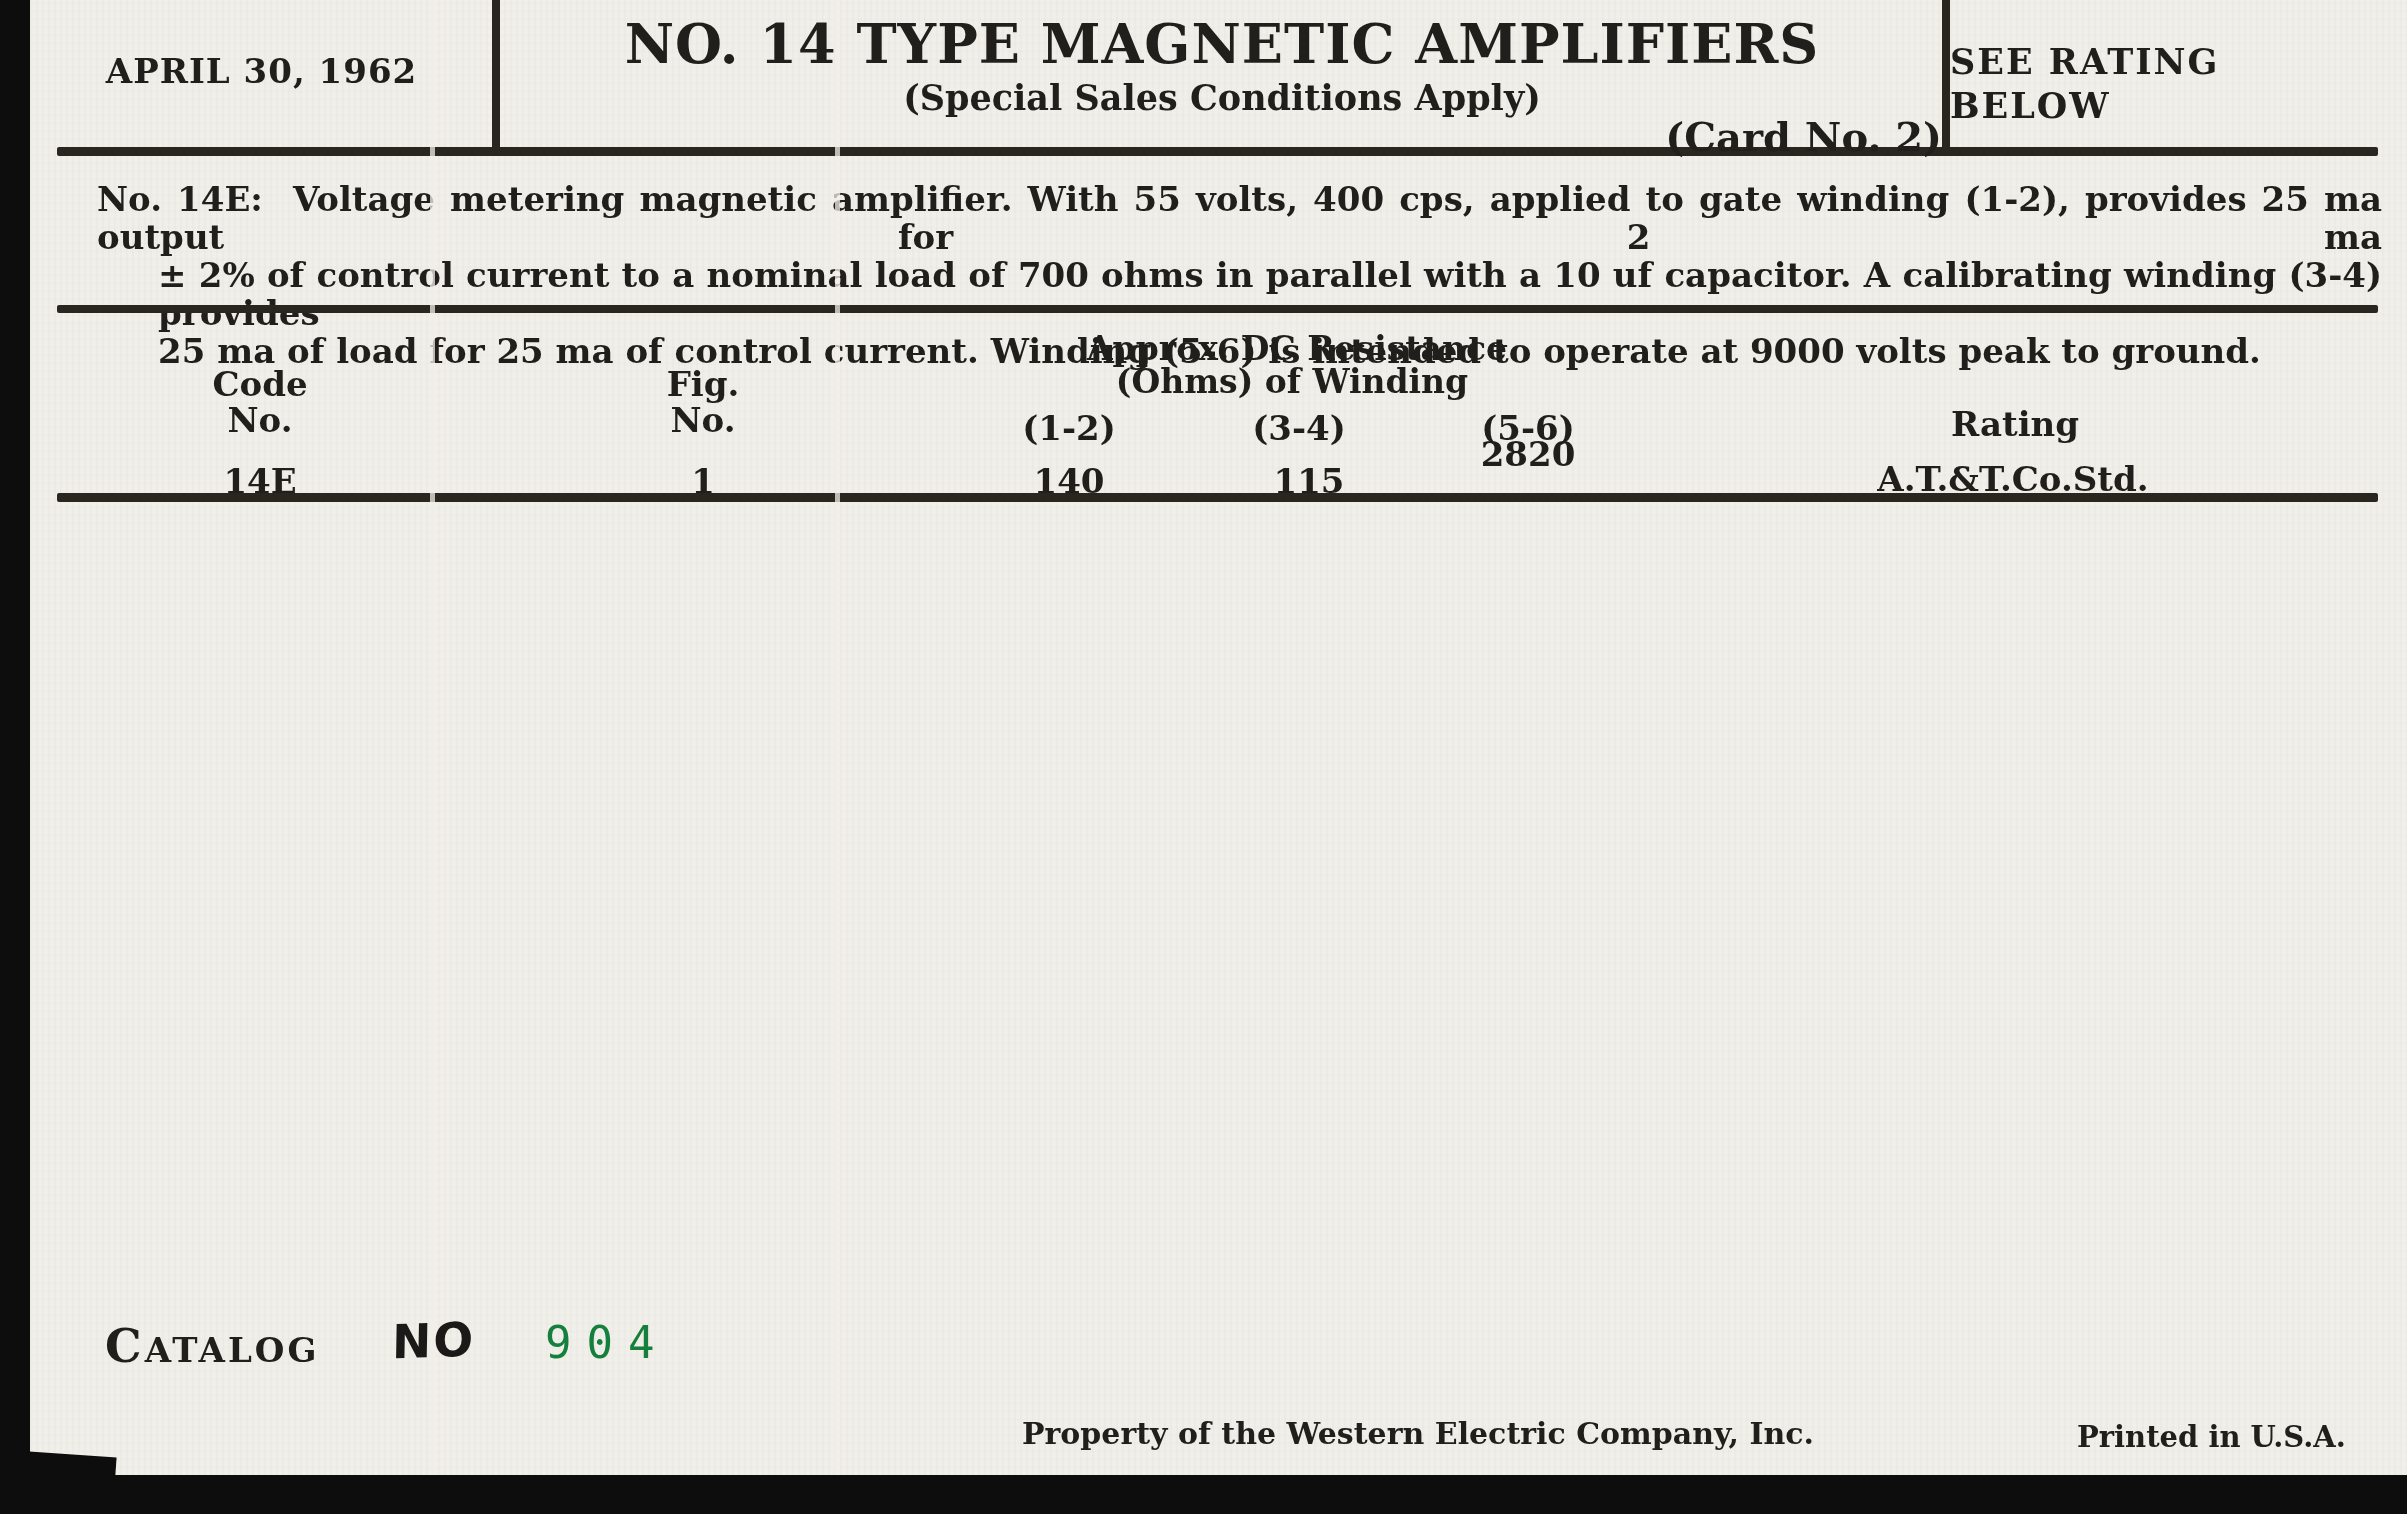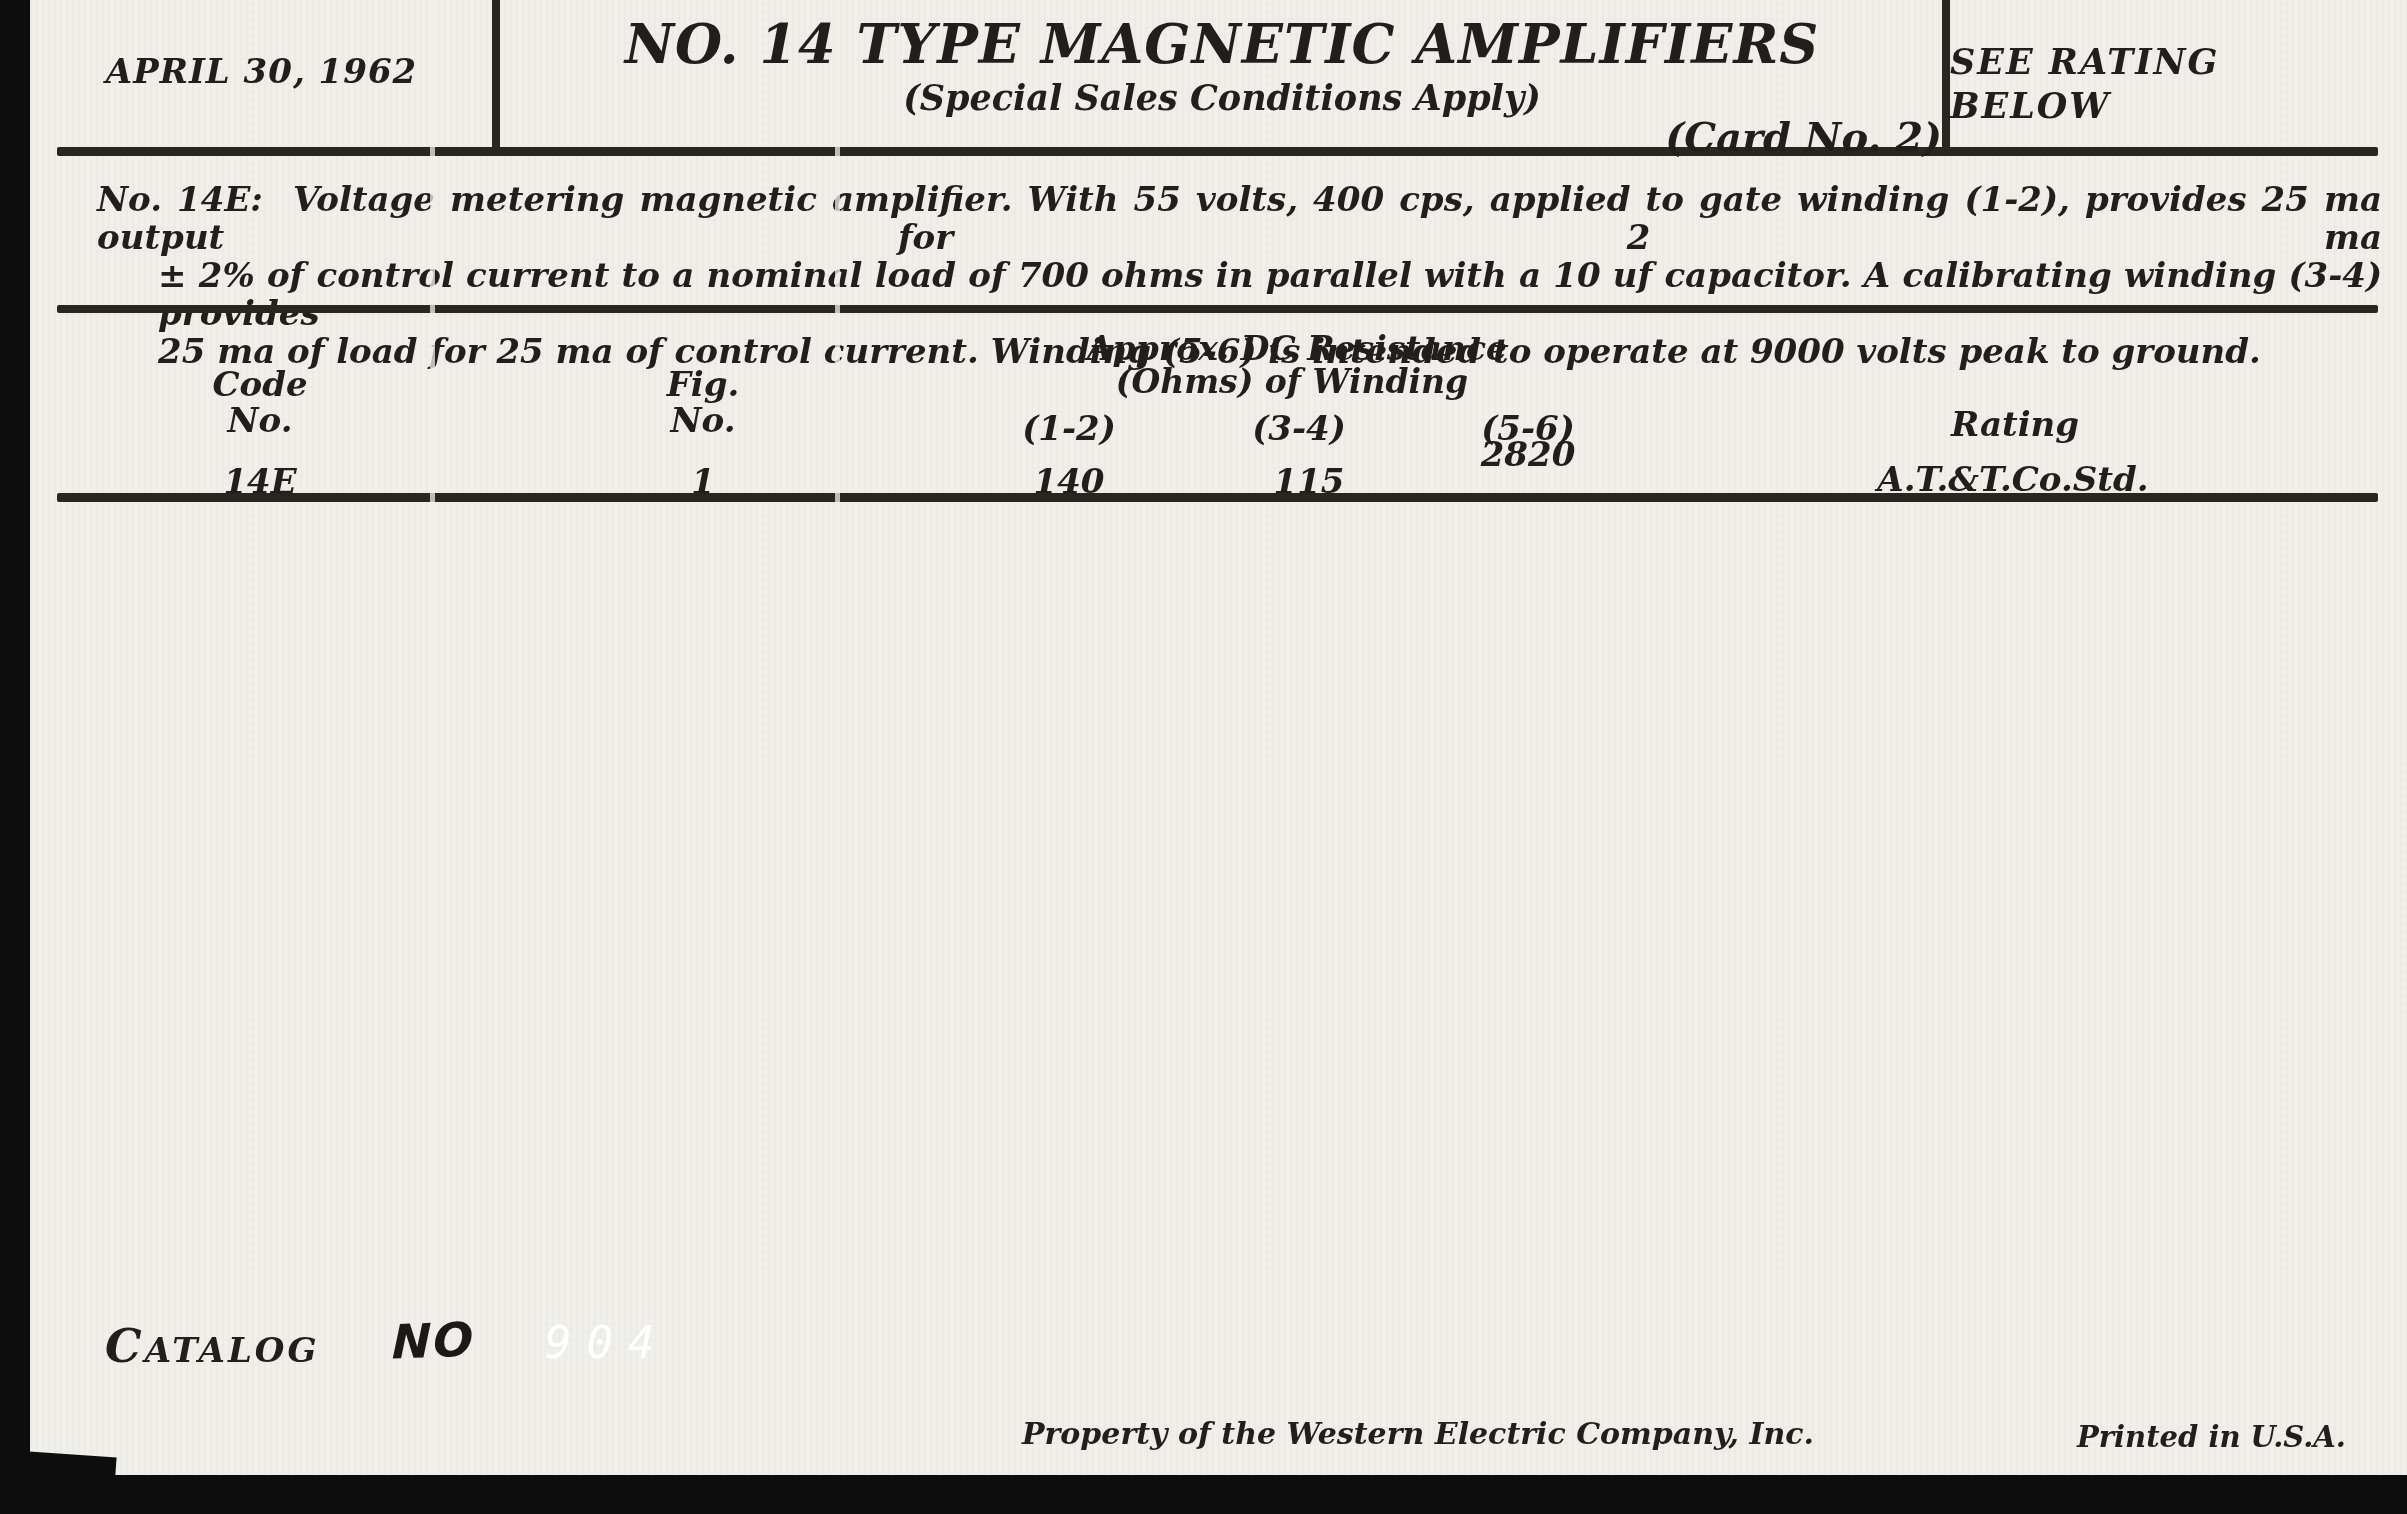--- a/index.html
+++ b/index.html
@@ -1,21 +1,20 @@
 <!DOCTYPE html>
 <html><head>
 <meta charset="utf-8">
 <style>
   html,body { margin:0; padding:0; background:#000; }
   #page {
     position:relative; width:2408px; height:1515px; overflow:hidden;
     background:#0b0b0b;
     font-family:"DejaVu Serif", serif;
     color:#211f1c;
-    font-style:italic;
   }
   .paper {
     position:absolute; left:30px; top:0; width:2378px; height:1477px;
     background:#f1efe9;
     background-image:
       repeating-linear-gradient(90deg, rgba(0,0,0,0.015) 0 2px, rgba(255,255,255,0) 2px 6px),
       repeating-linear-gradient(0deg, rgba(0,0,0,0.008) 0 3px, rgba(255,255,255,0) 3px 8px);
   }
   .abs { position:absolute; }
   .rule { position:absolute; background:#29261f; }
@@ -63,21 +62,21 @@
   .catalog-line { left:105px; top:1319px; white-space:nowrap; }
   .cat-initial { font-size:46px; font-weight:bold; letter-spacing:3px; }
   .cat-rest    { font-size:34px; font-weight:bold; letter-spacing:3px; }
   .no-stamp {
     left:392px; top:1313px; font-family:"DejaVu Sans", sans-serif;
     font-size:47px; font-weight:bold; letter-spacing:2px;
     transform:rotate(-2deg) skewX(-3deg); color:#1c1a18;
   }
   .cat-number {
     left:545px; top:1317px; font-family:"DejaVu Sans Mono", monospace;
-    font-size:44px; letter-spacing:15px; color:#ffffff;
+    font-size:44px; letter-spacing:15px; color:#15803d;
   }
 
   .footer-property { left:1022px; top:1416px; font-size:30px; font-weight:bold; white-space:nowrap; }
   .footer-printed  { left:2077px; top:1420px; font-size:29px; font-weight:bold; white-space:nowrap; }
 
   .scan-band-bottom { position:absolute; left:0; top:1475px; width:2408px; height:40px; background:#0d0d0d; }
   .scan-strip-left  { position:absolute; left:0; top:0; width:30px; height:1515px; background:#0d0d0d; }
   .corner-wedge { position:absolute; left:-14px; top:1453px; width:129px; height:50px; background:#0d0d0d; transform:rotate(4deg); }
 </style>
 </head>

